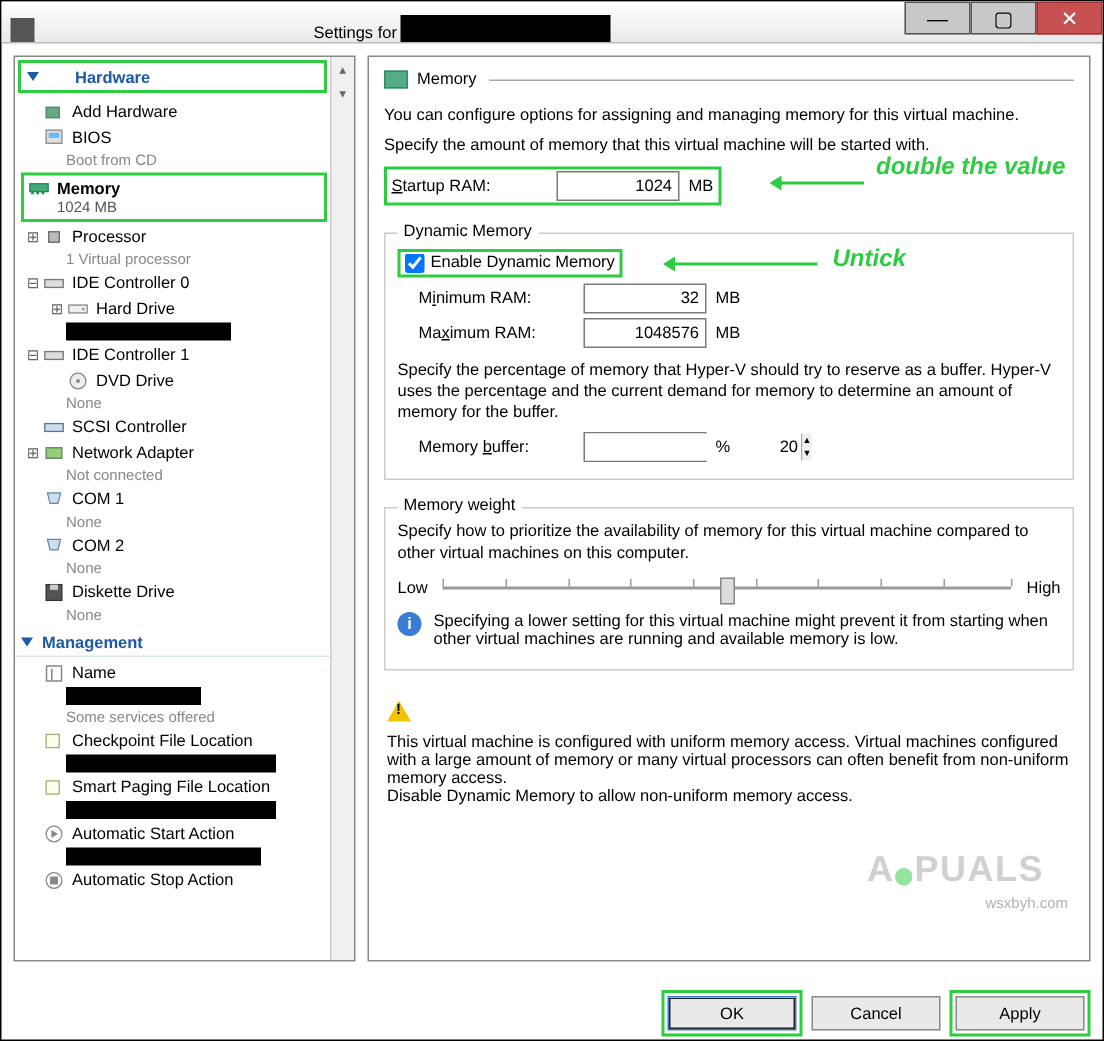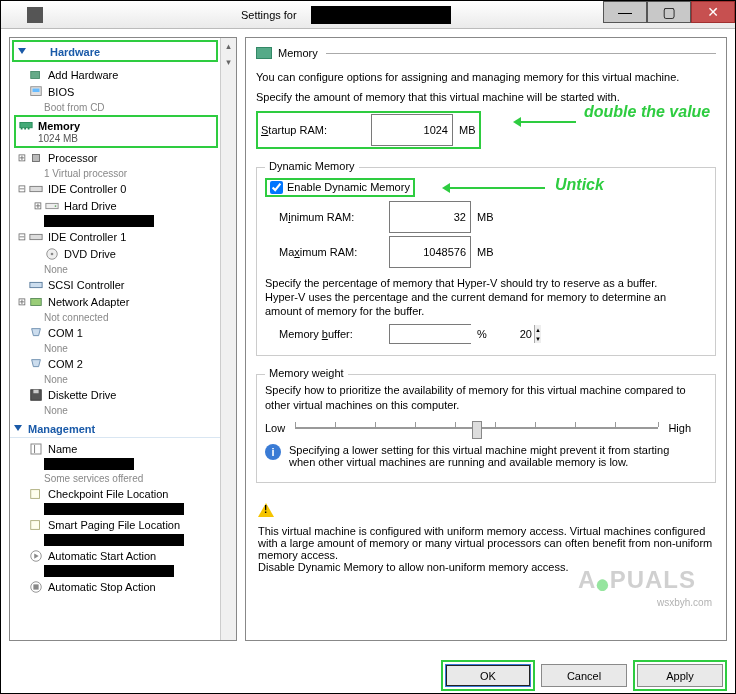--- a/index.html
+++ b/index.html
@@ -1,17 +1,17 @@
 <!DOCTYPE html>
 <html><head>
 <meta charset="utf-8">
 <style>
   * { box-sizing: border-box; margin: 0; padding: 0; font-family: "Segoe UI", Tahoma, sans-serif; font-size: 11px; }
   body { background: #fff; width: 736px; height: 694px; overflow: hidden; position: relative; border: 1px solid #000; }
-  .titlebar { height: 28px; background: linear-gradient(#fff,#eaeaea); border-bottom: 1px solid #bbb; display: flex; align-items: center; padding: 0 20px; position: relative; gap: 12px; }
+  .titlebar { height: 28px; background: linear-gradient(#fff,#eaeaea); border-bottom: 1px solid #bbb; display: flex; align-items: flex-end; padding: 0 0; position: relative; }
   .titlebar-icon { width: 16px; height: 16px; margin: 0 6px; background: #555; }
   .titlebar-text { flex:0 0 auto; padding-left: 180px; }
   .titlebar-redact { width: 140px; height: 18px; background:#000; margin-left:2px; }
   .win-btns { position:absolute; right:0; top:0; display:flex; }
   .win-btn { width:44px; height:22px; border:1px solid #555; display:flex; align-items:center; justify-content:center; font-size:14px; line-height:1; }
   .win-min { background:#c8c8c8; }
   .win-max { background:#c8c8c8; }
   .win-close { background:#c75050; color:#fff; border-color:#a03030; }
   .content { display:flex; height:calc(100% - 28px - 44px); padding:8px; gap:8px; }
   .left-pane { width:228px; border:1px solid #888; background:#fff; position:relative; overflow:hidden; }
@@ -33,27 +33,27 @@
   .section-hdr.hl-box { border:2px solid #2ecc40; margin:2px 18px 2px 2px;padding-left:36px; }
   .redact-bar { background:#000; height:12px; }
   .right-pane { flex:1; border:1px solid #888; background:#fff; padding:4px 10px 4px 10px; position:relative; overflow:hidden;}
   .mem-hdr { display:flex; align-items:center; height:22px; margin-bottom:6px; }
   .mem-ico { width:16px; height:12px; background:#5a8; margin-right:6px; border:1px solid #386;}
   .mem-hdr .line { flex:1; height:1px; background:#aaa; margin-left:8px;}
   .para { margin:3px 0 6px 0; line-height:1.3; color:#000;}
   .field-row { display:flex; align-items:center; margin:3px 0; position:relative;}
   .field-row .flabel { width:110px; }
   .field-row .flabel .ul { text-decoration:underline; }
-  .num-input { width:82px; height:32px; border:1px solid #7a7a7a; text-align:right; padding-right:4px; background:#fff;}
+  .num-input { width:82px; height:20px; border:1px solid #7a7a7a; text-align:right; padding-right:4px; background:#fff;}
   .spinner { width:82px; height:20px; border:1px solid #7a7a7a; display:flex; background:#701a75;}
   .spinner input { flex:1; border:none; text-align:right; padding-right:2px; font-size:11px;}
   .spinner .spin-btns { width:15px; display:flex; flex-direction:column; border-left:1px solid #aaa;}
   .spinner .spin-btns div { flex:1; font-size:6px; display:flex; align-items:center; justify-content:center; background:#eee;}
   .unit { margin-left:6px;}
-  .groupbox { border:1px solid #ccc; margin:18px 0; padding:6px 24px 8px 8px; position:relative;}
+  .groupbox { border:1px solid #ccc; margin:18px 0; padding:6px 8px 8px 8px; position:relative;}
   .groupbox .gb-title { position:absolute; top:-8px; left:8px; background:#fff; padding:0 4px; color:#000;}
   .hl-box-file { border:2px solid #2ecc40; padding:1px 3px; }
   .checkbox-row { display:flex; align-items:flex-start; margin:4px 0;}
   .checkbox-row input { margin-right:4px;}
   .annot { position:absolute; color:#2ecc40; font-weight:600; font-style:italic; font-size:16px; pointer-events:none;}
   .arrow-l { position:absolute; height:2px; background:#2ecc40; }
   .arrow-l::before { content:""; position:absolute; left:-8px; top:-4px; border:5px solid transparent; border-right:8px solid #2ecc40;}
   .slider-row { display:flex; align-items:center; margin:6px 0;}
   .slider-track { flex:1; height:20px; position:relative; margin:0 10px;}
   .slider-rail { position:absolute; left:0; right:0; top:9px; height:2px; background:#999;}

